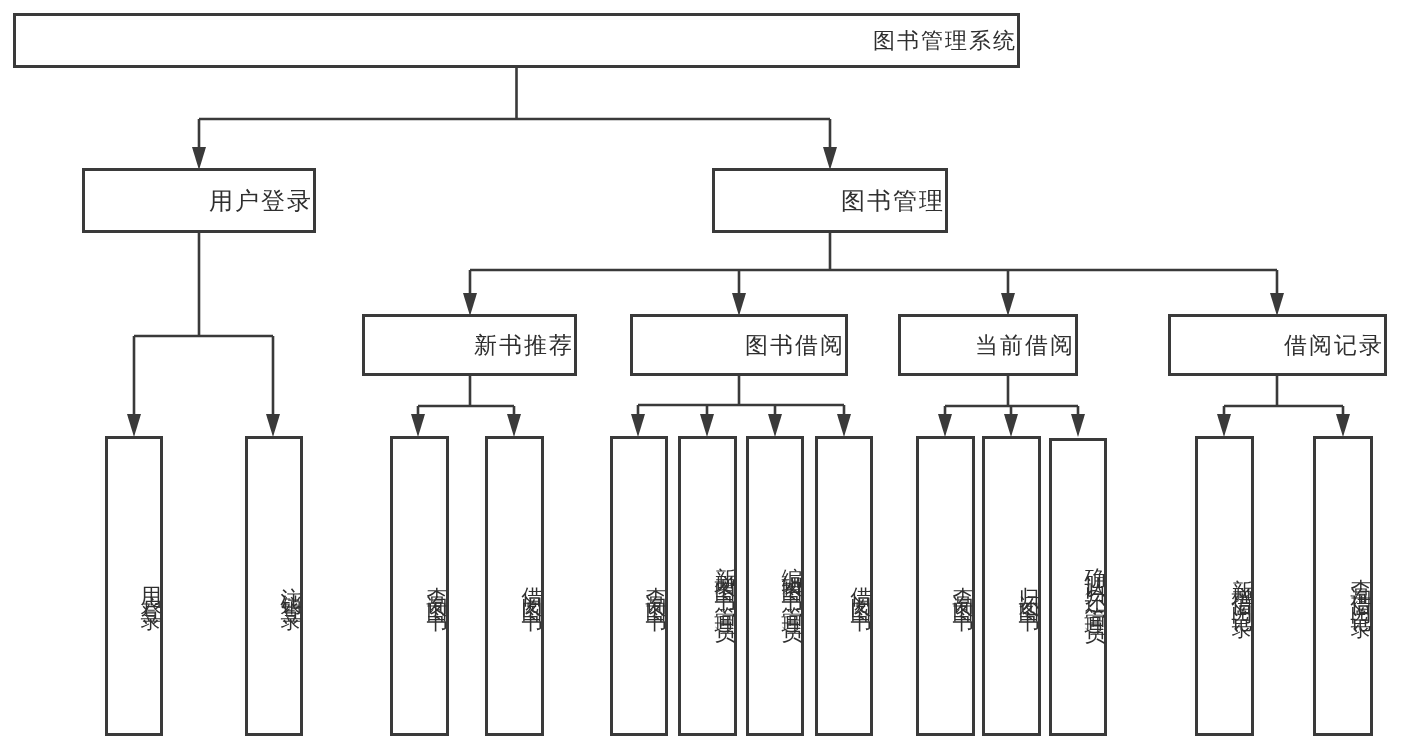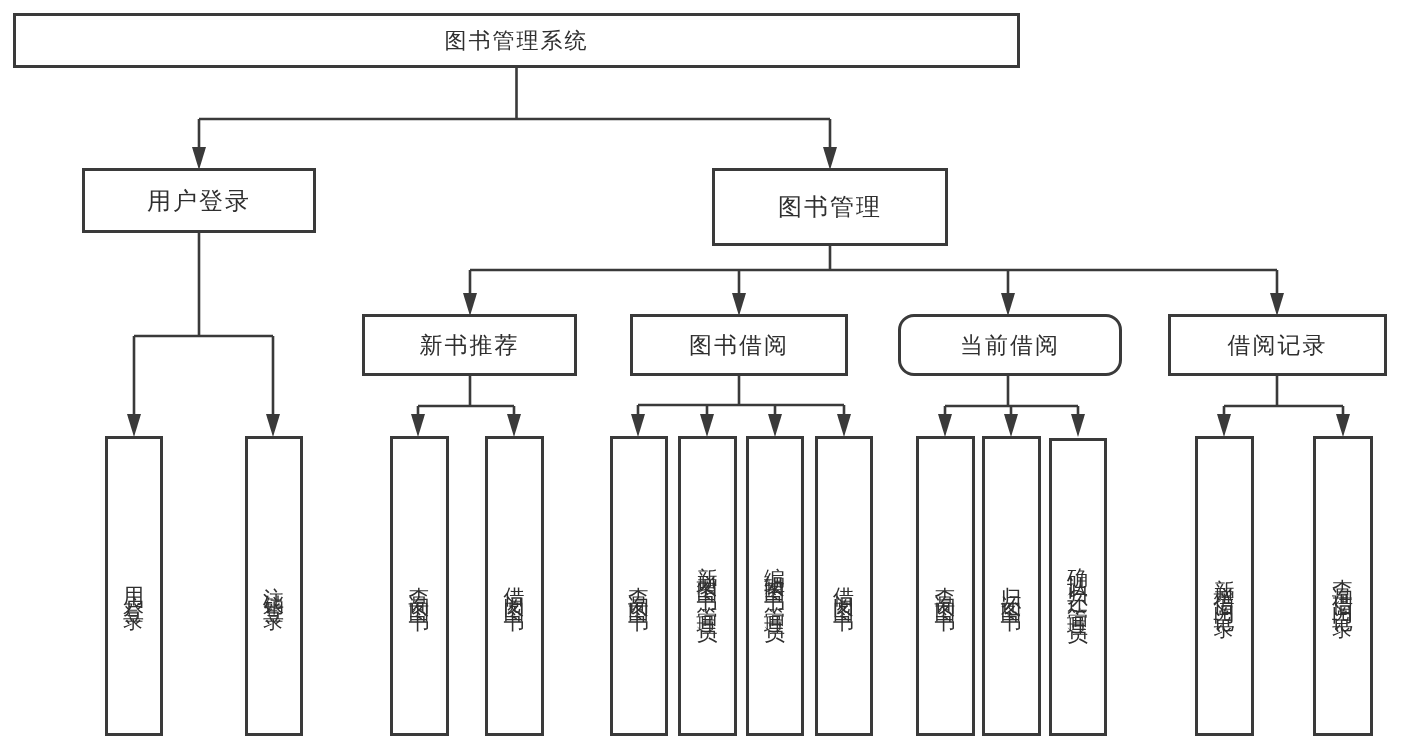--- a/index.html
+++ b/index.html
@@ -35,23 +35,24 @@
   .arrow{
     fill:var(--line);
     stroke:none;
   }
   .box{
     position:absolute;
     background:var(--fill);
     border:3px solid var(--border);
     display:flex;
     align-items:center;
-    justify-content:center;
+    justify-content:flex-end;
     color:var(--text);
     z-index:2;
+    font-family:Liberation Mono, monospace;
   }
   .hlabel{
     font-size:23px;
     letter-spacing:2px;
     white-space:nowrap;
   }
   .root .hlabel{font-size:22px;}
   .l2 .hlabel{font-size:24px;}
   .vlabel{
     writing-mode:vertical-rl;
@@ -120,31 +121,31 @@
     </g>
   </svg>
 
   <div class="box root" style="left:13px;top:13px;width:1007px;height:55px;">
     <span class="hlabel">图书管理系统</span>
   </div>
 
   <div class="box l2" style="left:82px;top:168px;width:234px;height:65px;">
     <span class="hlabel">用户登录</span>
   </div>
-  <div class="box l2" style="left:712px;top:168px;width:236px;height:78px;">
+  <div class="box l2" style="left:712px;top:168px;width:236px;height:65px;">
     <span class="hlabel">图书管理</span>
   </div>
 
   <div class="box l3" style="left:630px;top:314px;width:218px;height:62px;">
     <span class="hlabel">图书借阅</span>
   </div>
   <div class="box l3" style="left:362px;top:314px;width:215px;height:62px;">
     <span class="hlabel">新书推荐</span>
   </div>
-  <div class="box l3" style="left:898px;top:314px;width:224px;height:62px;border-radius:16px;">
+  <div class="box l3" style="left:898px;top:314px;width:180px;height:62px;">
     <span class="hlabel">当前借阅</span>
   </div>
   <div class="box l3" style="left:1168px;top:314px;width:219px;height:62px;">
     <span class="hlabel">借阅记录</span>
   </div>
 
   <div class="box leaf" style="left:105px;top:436px;width:58px;height:300px;">
     <span class="vlabel">用户登录</span>
   </div>
   <div class="box leaf" style="left:245px;top:436px;width:58px;height:300px;">

